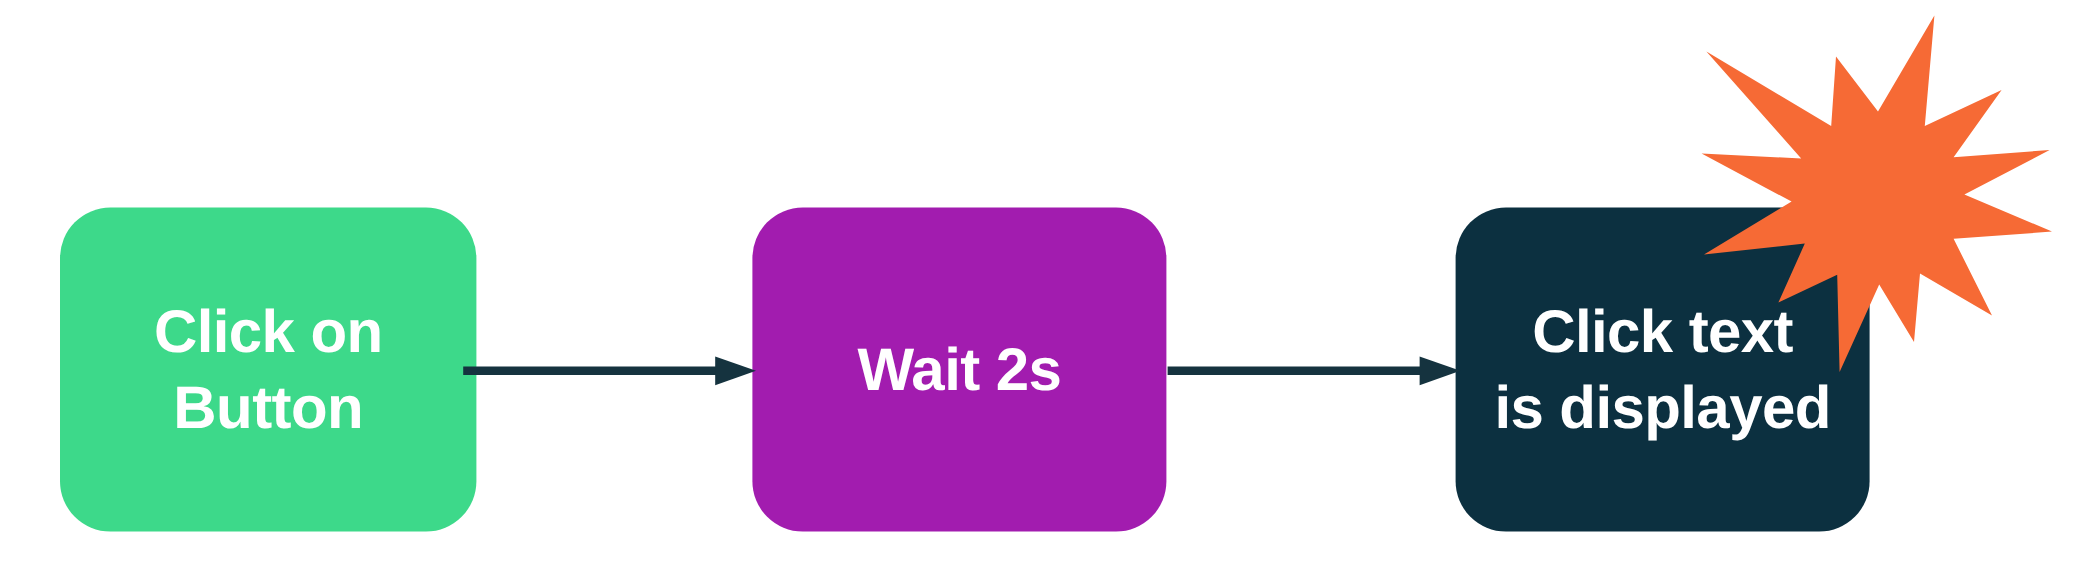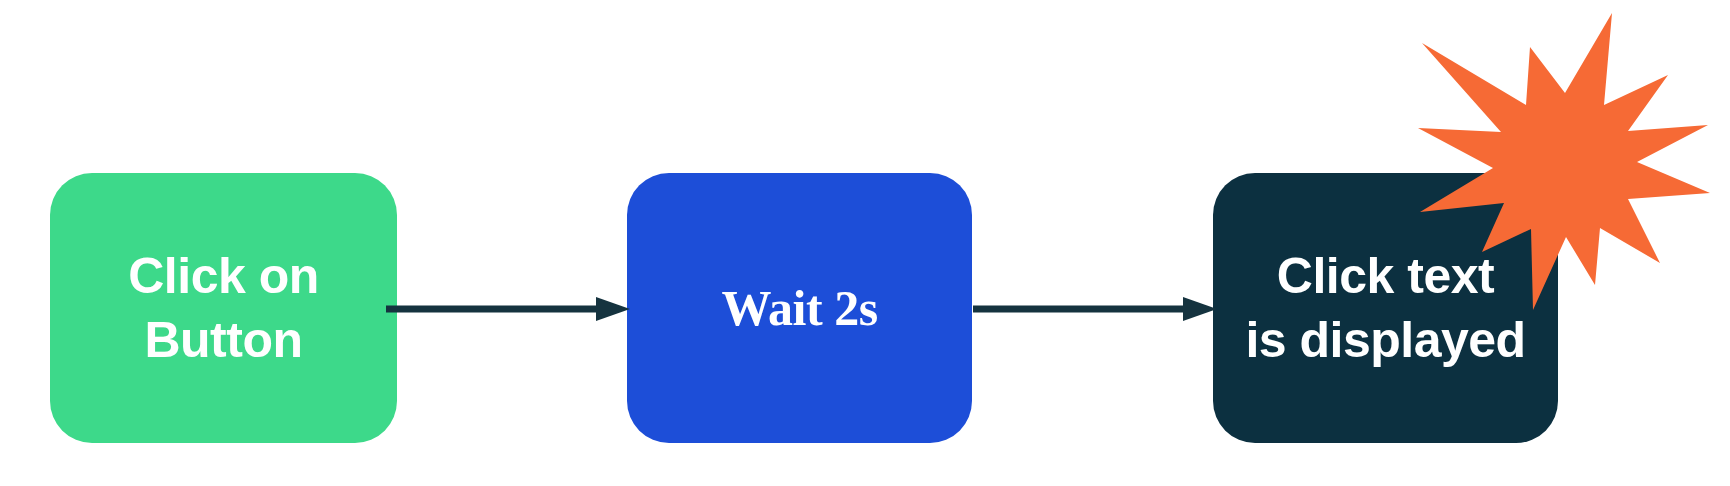--- a/index.html
+++ b/index.html
@@ -54,21 +54,21 @@
 </head>
 <body>
 
 <div class="canvas">
 
   <div class="node node-1" style="background-color: rgb(61, 217, 138);">
     <div class="label">Click on
 Button</div>
   </div>
 
-  <div class="node node-2" style="background-color: #1d4ed8; font-family: Liberation Serif, serif;">
+  <div class="node node-2" style="background-color: #a21caf;">
     <div class="label">Wait 2s</div>
   </div>
 
   <div class="node node-3" style="background-color: rgb(12, 48, 64);">
     <div class="label">Click text
 is displayed</div>
   </div>
 
   <svg class="overlay" viewBox="0 0 1730 486" xmlns="http://www.w3.org/2000/svg">
 

